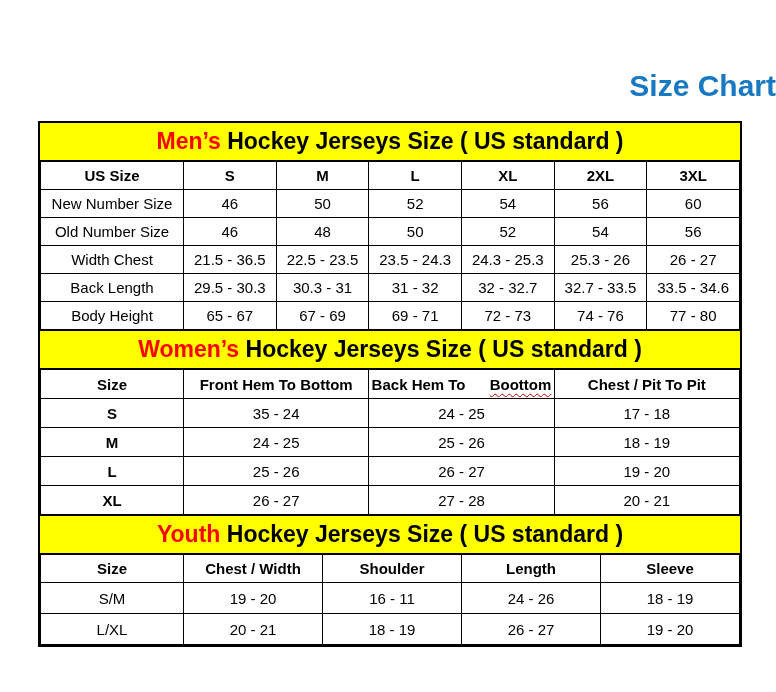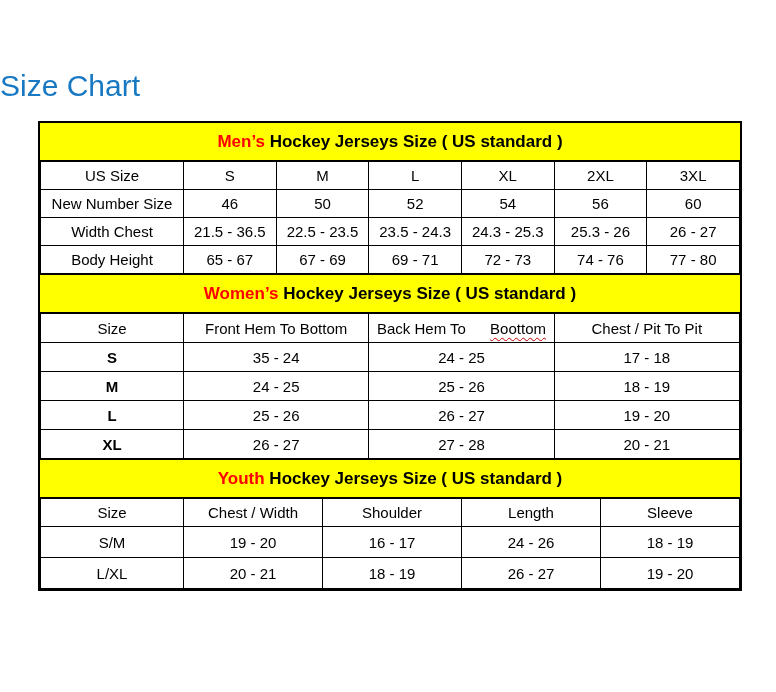--- a/index.html
+++ b/index.html
@@ -13,40 +13,40 @@
     width: 776px;
     height: 692px;
     background: #ffffff;
     overflow: hidden;
   }
   .page-title {
     position: absolute;
     top: 68px;
     left: 0;
     width: 100%;
-    text-align: left;
+    text-align: right;
     font-size: 30px;
     line-height: 36px;
-    font-weight: normal;
+    font-weight: bold;
     color: #1879C2;
   }
   .chart-box {
     position: absolute;
     left: 38px;
     top: 121px;
     width: 700px;
     border: 2px solid #000000;
     background: #ffffff;
   }
   .band {
     background: #FFFF00;
     height: 37px;
     line-height: 37px;
     text-align: center;
-    font-size: 17px;
+    font-size: 23px;
     font-weight: bold;
     color: #000000;
     border-bottom: 1px solid #000000;
     border-top: 1px solid #000000;
   }
   .band:first-child { border-top: none; }
   .band-accent { color: #FF0000; }
   table {
     width: 100%;
     border-collapse: collapse;
@@ -55,21 +55,21 @@
   th, td {
     border: 1px solid #000000;
     text-align: center;
     vertical-align: middle;
     padding: 0;
     font-size: 15px;
     color: #000000;
     overflow: hidden;
     white-space: nowrap;
   }
-  th { font-weight: normal; text-align: center; }
+  th { font-weight: bold; text-align: center; }
   td { font-weight: normal; }
   td.row-label { font-weight: normal; text-align: center; }
   .t-mens th, .t-mens td { height: 27px; }
   .t-womens th { height: 28px; }
   .t-womens td { height: 28px; }
   .t-womens td.row-label { font-weight: bold; }
   .t-youth th { height: 27px; }
   .t-youth td { height: 30px; }
   .t-youth td.row-label { font-weight: normal; }
   .typo {
@@ -118,27 +118,45 @@
       <tr>
         <td class="row-label">New Number Size</td>
         <td>46</td>
         <td>50</td>
         <td>52</td>
         <td>54</td>
         <td>56</td>
         <td>60</td>
       </tr>
       <tr>
+        <td class="row-label">Old Number Size</td>
+        <td>46</td>
+        <td>48</td>
+        <td>50</td>
+        <td>52</td>
+        <td>54</td>
+        <td>56</td>
+      </tr>
+      <tr>
         <td class="row-label">Width Chest</td>
         <td>21.5 - 36.5</td>
         <td>22.5 - 23.5</td>
         <td>23.5 - 24.3</td>
         <td>24.3 - 25.3</td>
         <td>25.3 - 26</td>
         <td>26 - 27</td>
+      </tr>
+      <tr>
+        <td class="row-label">Back Length</td>
+        <td>29.5 - 30.3</td>
+        <td>30.3 - 31</td>
+        <td>31 - 32</td>
+        <td>32 - 32.7</td>
+        <td>32.7 - 33.5</td>
+        <td>33.5 - 34.6</td>
       </tr>
       <tr>
         <td class="row-label">Body Height</td>
         <td>65 - 67</td>
         <td>67 - 69</td>
         <td>69 - 71</td>
         <td>72 - 73</td>
         <td>74 - 76</td>
         <td>77 - 80</td>
       </tr>
@@ -209,21 +227,21 @@
           <tr>
         <th>Size</th>
         <th>Chest / Width</th>
         <th>Shoulder</th>
         <th>Length</th>
         <th>Sleeve</th>
       </tr>
       <tr>
         <td class="row-label">S/M</td>
         <td>19 - 20</td>
-        <td>16 - 17</td>
+        <td>16 - 11</td>
         <td>24 - 26</td>
         <td>18 - 19</td>
       </tr>
       <tr>
         <td class="row-label">L/XL</td>
         <td>20 - 21</td>
         <td>18 - 19</td>
         <td>26 - 27</td>
         <td>19 - 20</td>
       </tr>

